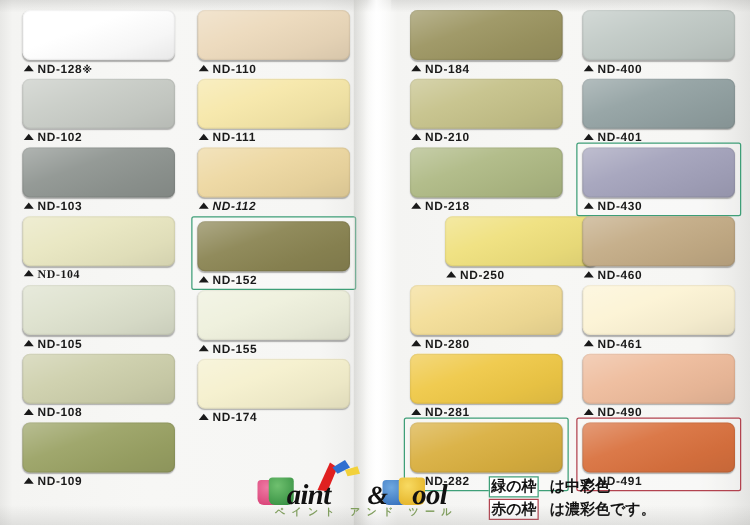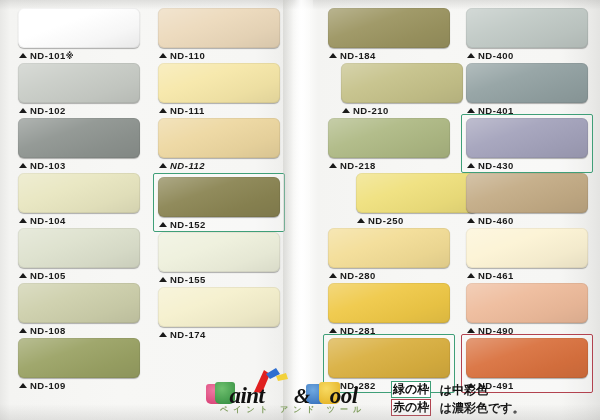--- a/index.html
+++ b/index.html
@@ -95,31 +95,31 @@
 <body>
 
 <div id="page">
 
   <div id="topshade"></div>
 
   <div id="cols">
       <div class="col" style="left: 18px; top: 8px;">
         <div class="cell" style="height: 55px;">
           <div class="chip" style="background: rgb(255, 255, 255);"></div>
-          <div class="lbl"><span class="tri"></span><span>ND-101</span><span class="star">※</span></div>
+          <div class="lbl"><span class="tri"></span><span>ND-128</span><span class="star">※</span></div>
         </div>
         <div class="cell" style="height: 55px;">
           <div class="chip" style="background: rgb(200, 204, 198);"></div>
           <div class="lbl"><span class="tri"></span><span>ND-102</span></div>
         </div>
         <div class="cell" style="height: 55px;">
           <div class="chip" style="background: rgb(142, 148, 144);"></div>
           <div class="lbl"><span class="tri"></span><span>ND-103</span></div>
         </div>
-        <div class="cell" style="height: 55px;">
+        <div class="cell" style="height: 55px; font-family: Liberation Serif, serif;">
           <div class="chip" style="background: rgb(232, 230, 192);"></div>
           <div class="lbl"><span class="tri"></span><span>ND-104</span></div>
         </div>
         <div class="cell" style="height: 55px;">
           <div class="chip" style="background: rgb(221, 225, 205);"></div>
           <div class="lbl"><span class="tri"></span><span>ND-105</span></div>
         </div>
         <div class="cell" style="height: 55px;">
           <div class="chip" style="background: rgb(205, 207, 171);"></div>
           <div class="lbl"><span class="tri"></span><span>ND-108</span></div>
@@ -154,21 +154,21 @@
         <div class="cell" style="height: 55px;">
           <div class="chip" style="background: rgb(245, 240, 205);"></div>
           <div class="lbl"><span class="tri"></span><span>ND-174</span></div>
         </div>
       </div>
       <div class="col" style="left: 328px; top: 8px;">
         <div class="cell" style="height: 55px;">
           <div class="chip" style="background: rgb(155, 148, 96);"></div>
           <div class="lbl"><span class="tri"></span><span>ND-184</span></div>
         </div>
-        <div class="cell" style="height: 55px; margin-left: 13px;">
+        <div class="cell" style="height: 55px;">
           <div class="chip" style="background: rgb(197, 193, 137);"></div>
           <div class="lbl"><span class="tri"></span><span>ND-210</span></div>
         </div>
         <div class="cell" style="height: 55px;">
           <div class="chip" style="background: rgb(174, 185, 132);"></div>
           <div class="lbl"><span class="tri"></span><span>ND-218</span></div>
         </div>
         <div class="cell" style="height: 55px; margin-left: 28px;">
           <div class="chip" style="background: rgb(239, 224, 124);"></div>
           <div class="lbl"><span class="tri"></span><span>ND-250</span></div>

